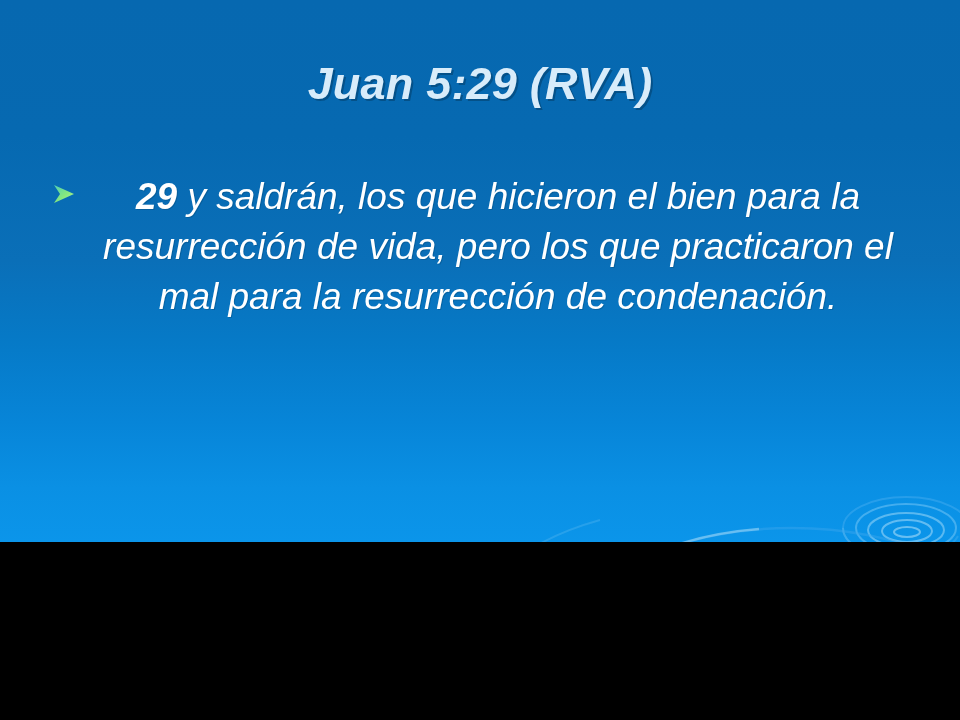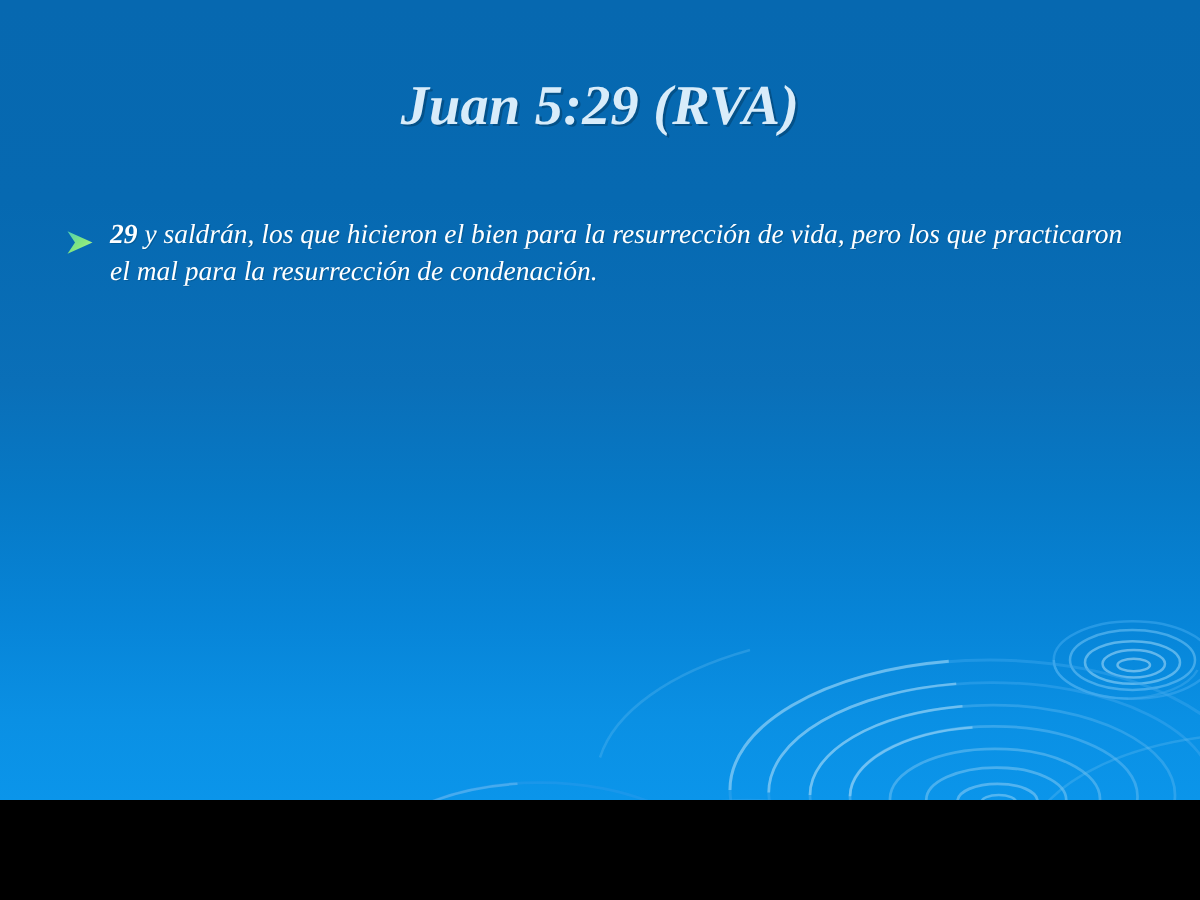--- a/index.html
+++ b/index.html
@@ -3,23 +3,23 @@
 <meta charset="utf-8">
 <style>
   html, body {
     margin: 0;
     padding: 0;
     background: #000;
   }
   #slide {
     position: relative;
     width: 960px;
-    height: 640px;
+    height: 542px;
     overflow: hidden;
-    font-family: Liberation Serif, serif;
+    font-family: Liberation Sans, sans-serif;
     background: linear-gradient(to bottom,
         #0668b0 0%,
         #0669b1 25%,
         #0a6fb8 48%,
         #0679c6 62%,
         #0785d8 78%,
         #0a90e4 90%,
         #0b95ea 100%);
   }
 
@@ -58,25 +58,26 @@
     align-items: flex-start;
   }
   .bullet-marker {
     flex: 0 0 auto;
     width: 36px;
     padding-top: 11px;
     line-height: 0;
   }
   .bullet-text {
     flex: 1 1 auto;
-    font-size: 22px;
+    font-size: 37px;
     font-style: italic;
     color: #ffffff;
     line-height: 1.355;
     text-shadow: 1px 1px 0 rgba(4, 68, 112, 0.35);
+    text-align: center;
   }
   .bullet-text .verse-num {
     font-weight: bold;
     font-style: italic;
   }
 </style>
 </head>
 <body>
 
 <div id="slide">

